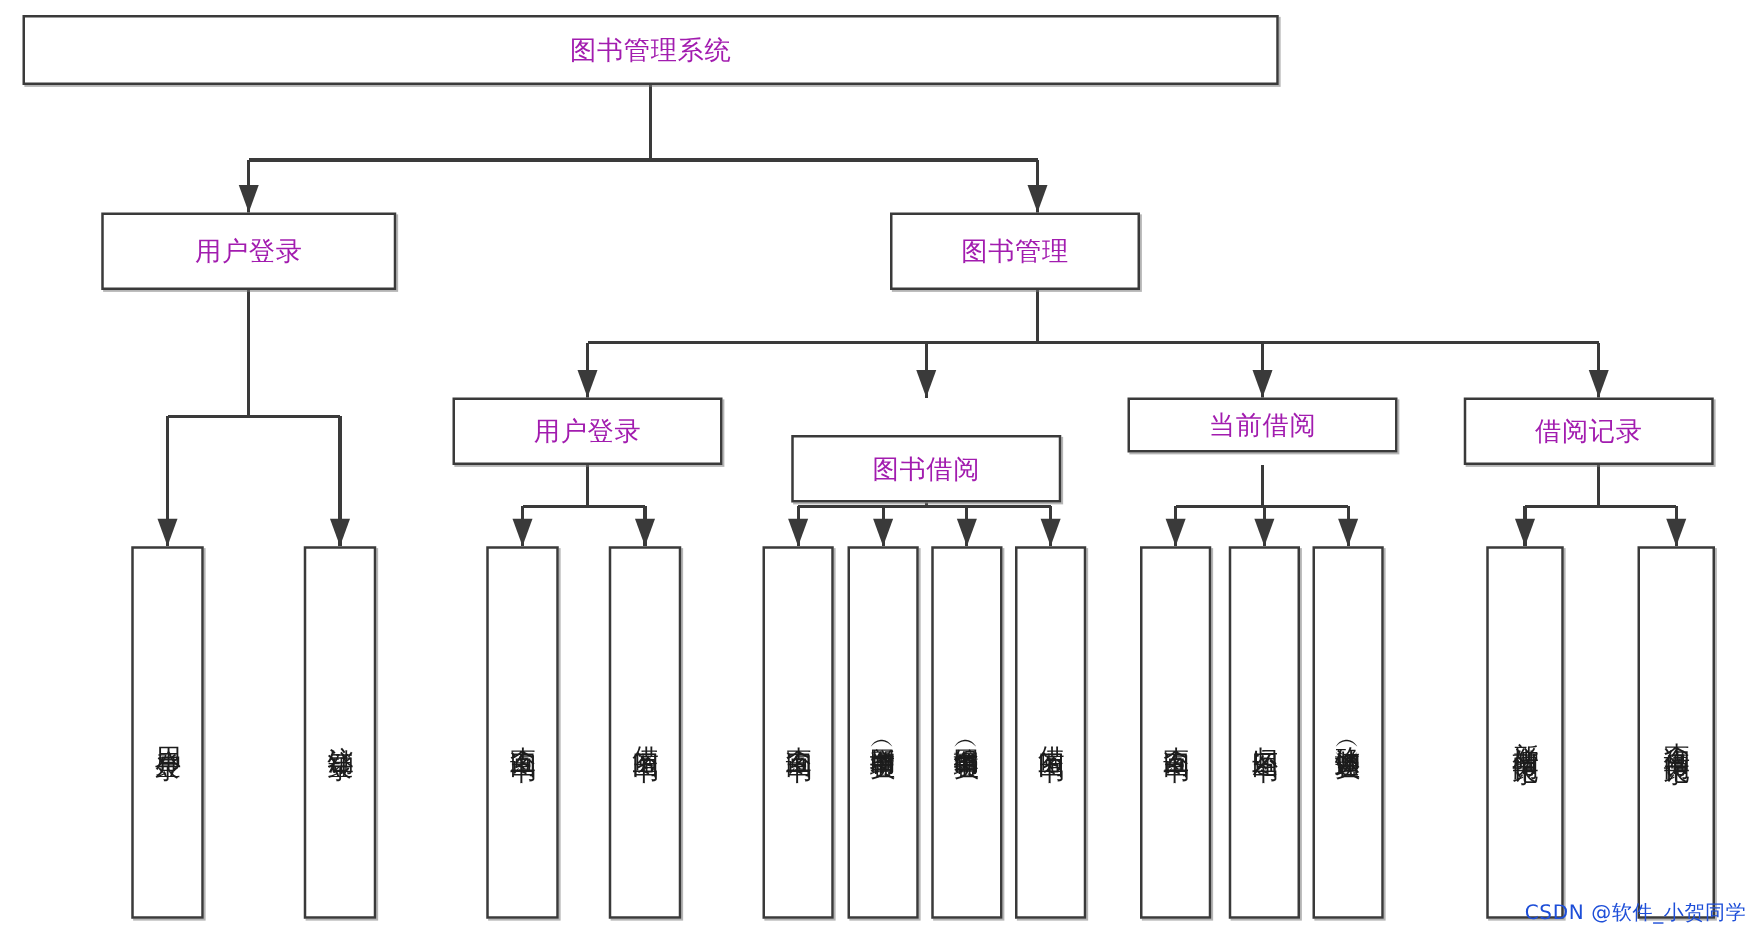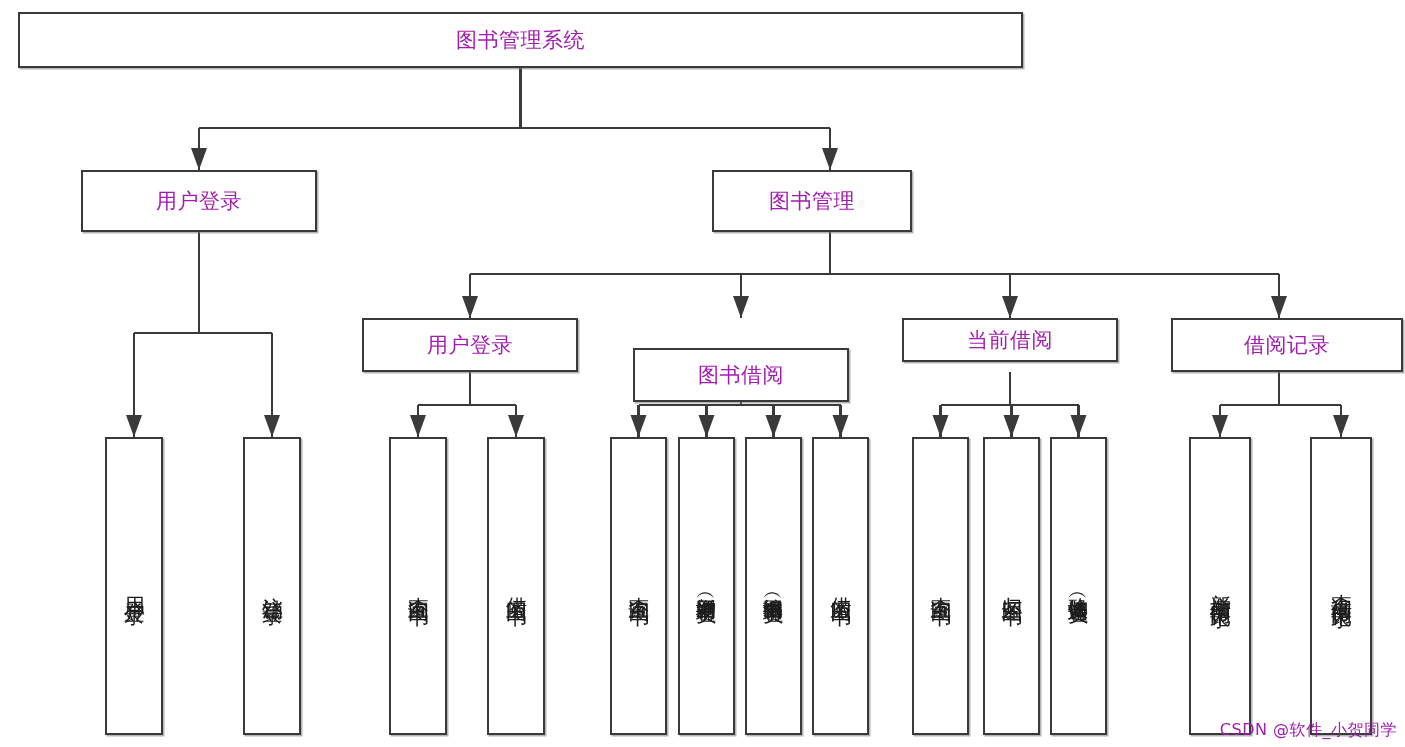--- a/index.html
+++ b/index.html
@@ -61,21 +61,21 @@
     left: 0; top: 0;
     width: 1405px;
     height: 747px;
     pointer-events: none;
   }
   .watermark {
     position: absolute;
     right: 8px;
     bottom: 6px;
     font-size: 16px;
-    color: #a21caf;
+    color: #1d4ed8;
     letter-spacing: 0.5px;
     white-space: nowrap;
   }
 </style>
 </head>
 <body>
 
 <div id="diagram-root">
   <svg class="connectors" id="connector-layer" width="1405" height="747" viewBox="0 0 1405 747">
       <line x1="520.5" y1="68" x2="520.5" y2="128" stroke="#3a3a3a" stroke-width="2.5" shape-rendering="crispEdges"></line>
@@ -143,21 +143,21 @@
       </div>
       <div class="node-box" style="left: 362px; top: 318px; width: 216px; height: 54px;">
         <div class="node-label-h">用户登录</div>
       </div>
       <div class="node-box" style="left: 633px; top: 318px; width: 216px; height: 54px; margin-top: 30px;">
         <div class="node-label-h">图书借阅</div>
       </div>
       <div class="node-box" style="left: 902px; top: 318px; width: 216px; height: 44px;">
         <div class="node-label-h">当前借阅</div>
       </div>
-      <div class="node-box" style="left: 1171px; top: 318px; width: 232px; height: 54px;">
+      <div class="node-box" style="left: 1171px; top: 318px; width: 200px; height: 54px;">
         <div class="node-label-h">借阅记录</div>
       </div>
       <div class="node-box" style="left: 105px; top: 437px; width: 58px; height: 298px;">
         <div class="node-label-v">用户登录</div>
       </div>
       <div class="node-box" style="left: 243px; top: 437px; width: 58px; height: 298px;">
         <div class="node-label-v">注销登录</div>
       </div>
       <div class="node-box" style="left: 389px; top: 437px; width: 58px; height: 298px;">
         <div class="node-label-v">查询图书</div>

